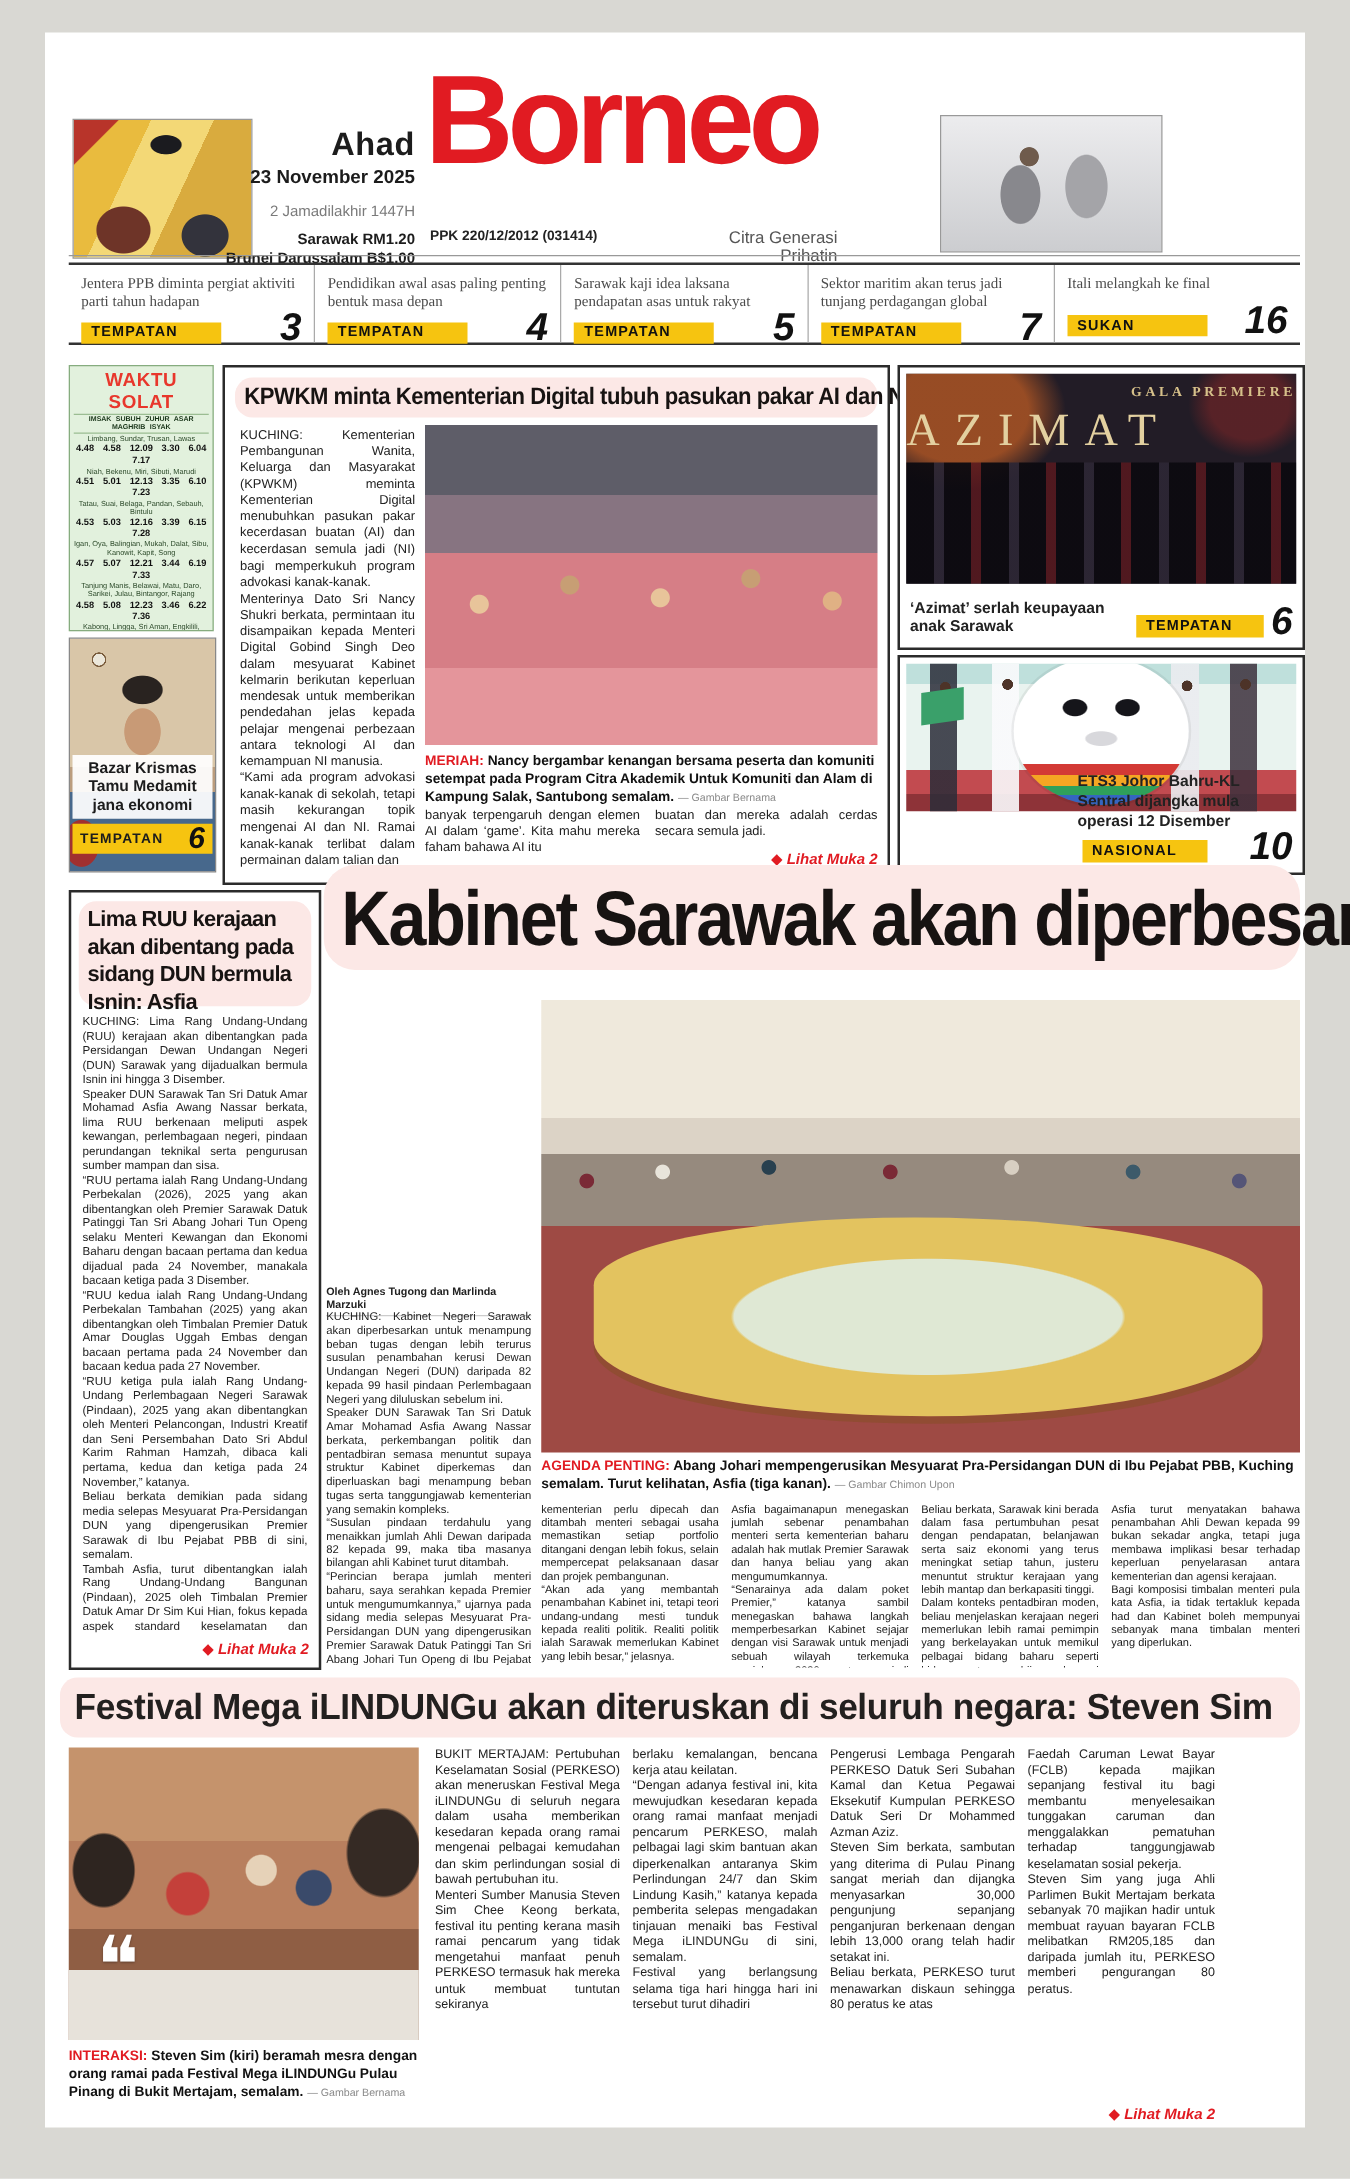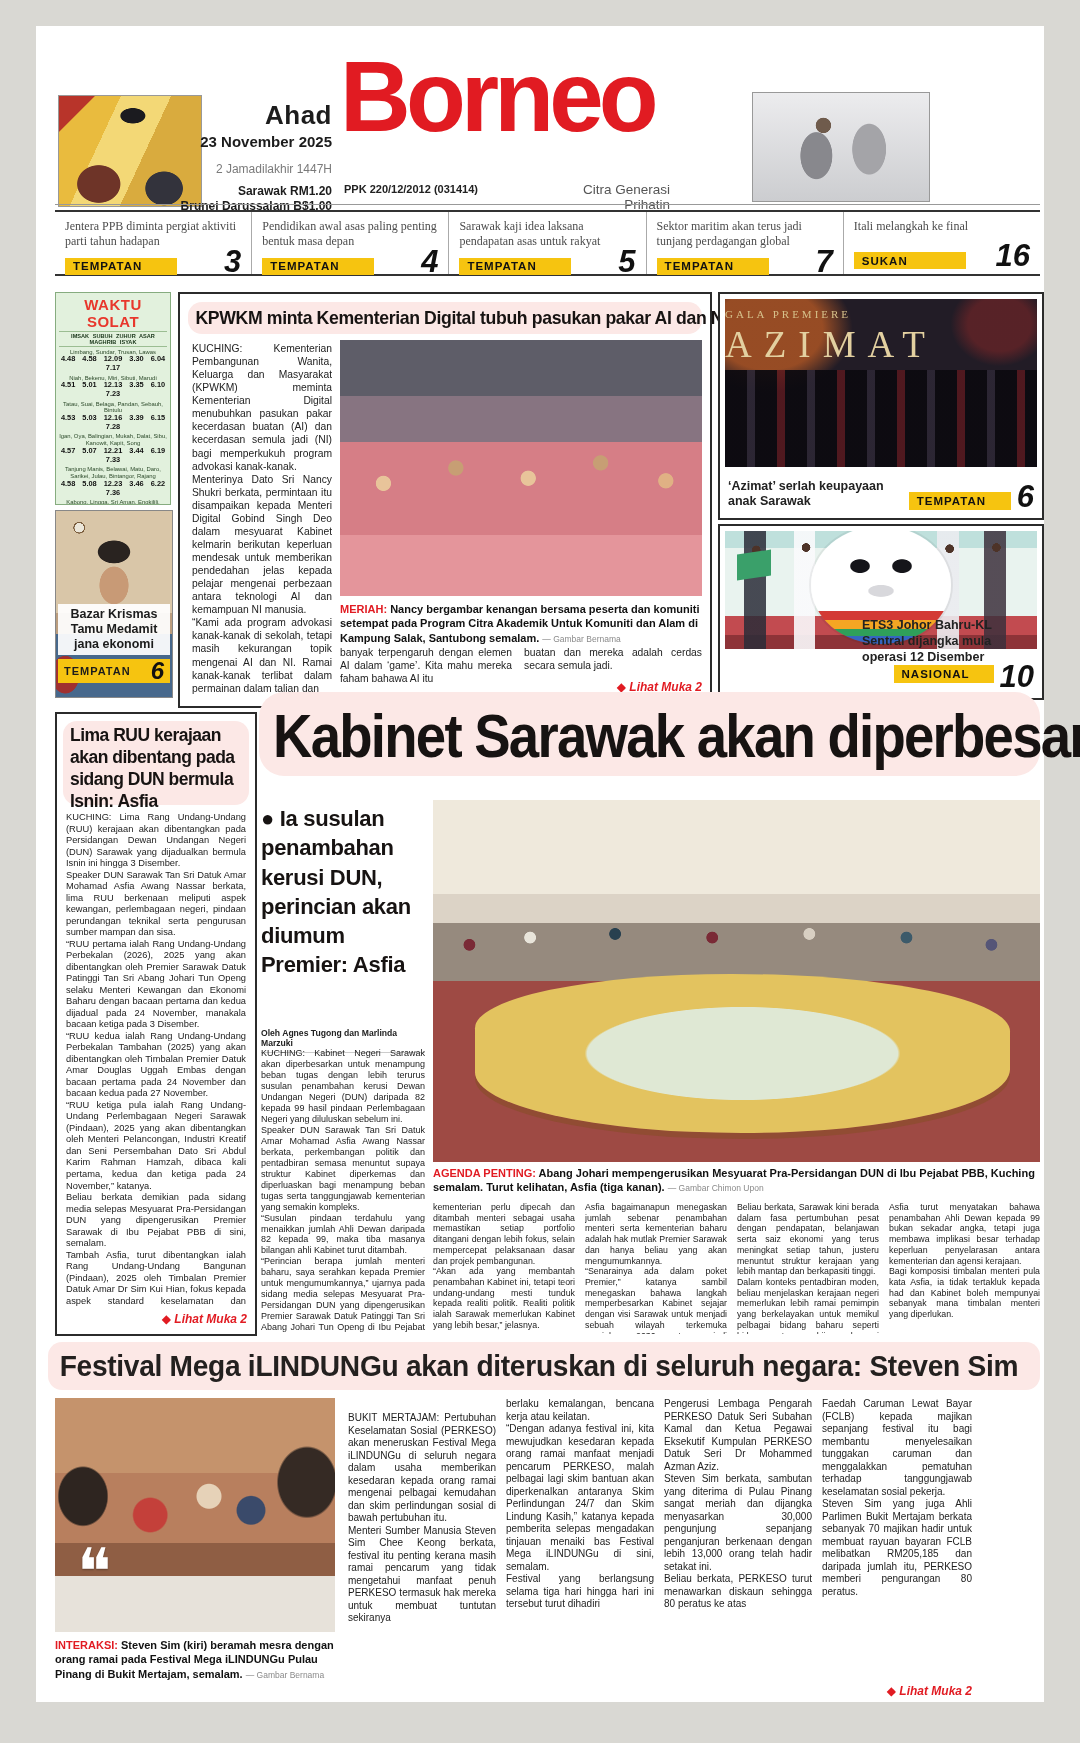--- a/index.html
+++ b/index.html
@@ -74,21 +74,21 @@
     radial-gradient(31px 40px at 50% 40%,#c89a76 0 46%,rgba(0,0,0,0) 48%),
     radial-gradient(30px 40px at 8% 88%,#a03030 0 46%,rgba(0,0,0,0) 48%),
     linear-gradient(rgba(0,0,0,0) 66%,#47688c 66%),
     linear-gradient(#d9c6a8 0 55%,#bb9d7e 55% 100%);}
   .ph-azimat{background:
     radial-gradient(120px 90px at 14% 18%,rgba(190,92,36,.75) 0 45%,rgba(0,0,0,0) 70%),
     radial-gradient(70px 60px at 88% 15%,rgba(140,40,40,.5) 0 45%,rgba(0,0,0,0) 70%),
     #221c26;}
   .az-people{position:absolute;left:0;right:0;bottom:0;height:58%;
     background:repeating-linear-gradient(90deg,rgba(12,10,16,.95) 0 22px,rgba(44,38,52,.95) 22px 30px,rgba(12,10,16,.95) 30px 52px,rgba(88,24,30,.85) 52px 60px);}
-  .az-t1{position:absolute;top:9px;left:0;right:0;text-align:left;color:#d6c08a;font-size:11px;letter-spacing:3px;font-weight:normal;font-family:"Liberation Serif","DejaVu Serif",serif;}
+  .az-t1{position:absolute;top:9px;left:0;right:0;text-align:right;color:#d6c08a;font-size:11px;letter-spacing:3px;font-weight:bold;font-family:"Liberation Serif","DejaVu Serif",serif;}
   .az-t2{position:absolute;top:24px;left:0;right:0;text-align:left;color:#e3d0a0;font-size:37px;letter-spacing:12px;font-family:"Liberation Serif","DejaVu Serif",serif;}
   .ph-ets3{background:
     radial-gradient(9px 9px at 10% 16%,#4d3328 0 46%,rgba(0,0,0,0) 50%),
     radial-gradient(9px 9px at 26% 14%,#4d3328 0 46%,rgba(0,0,0,0) 50%),
     radial-gradient(9px 9px at 72% 15%,#4d3328 0 46%,rgba(0,0,0,0) 50%),
     radial-gradient(9px 9px at 87% 14%,#4d3328 0 46%,rgba(0,0,0,0) 50%),
     linear-gradient(90deg,rgba(0,0,0,0) 0 6%,rgba(42,44,56,.85) 6% 13%,rgba(0,0,0,0) 13% 22%,rgba(250,250,252,.9) 22% 29%,rgba(0,0,0,0) 29% 68%,rgba(235,236,240,.9) 68% 75%,rgba(0,0,0,0) 75% 83%,rgba(60,48,60,.85) 83% 90%,rgba(0,0,0,0) 90%),
     linear-gradient(#bfe0dc 0 14%,#e9f3ef 14% 72%,#c24b50 72% 88%,#8e3338 88% 100%);}
   .ets-flag{position:absolute;left:4%;top:18%;width:34px;height:26px;background:#3aa06a;transform:skewY(-8deg);}
   .ets-mascot{position:absolute;left:50%;top:46%;width:140px;height:118px;transform:translate(-50%,-50%);border-radius:50%;
@@ -256,21 +256,21 @@
     </div>
   </div>
 
   <div class="box" style="left:718px;top:524px;width:322px;height:172px;">
     <div class="photo ph-ets3" style="left:5px;top:5px;right:5px;height:118px;">
       <div class="ets-flag"></div>
       <div class="ets-mascot"></div>
     </div>
     <div class="cap-row abs" style="left:8px;right:8px;bottom:8px;flex-direction:column;">
       <div class="cap-side" style="width:172px;">ETS3 Johor Bahru-KL Sentral dijangka mula operasi 12 Disember</div>
-      <div style="display:flex;align-items:flex-start;">
+      <div style="display:flex;align-items:flex-end;gap:28px;">
         <div class="ylabel" style="width:84px;height:18px;">NASIONAL</div>
         <div class="bignum" style="margin-left:6px;">10</div>
       </div>
     </div>
   </div>
 
   <div class="box" style="left:55px;top:712px;width:198px;height:620px;">
     <div class="pinkbar abs" style="left:6px;top:7px;right:6px;height:84px;">
       <div class="story-head" style="font-size:17.5px;line-height:1.25;letter-spacing:-.5px;padding:4px 7px;">Lima RUU kerajaan akan dibentang pada sidang DUN bermula Isnin: Asfia</div>
     </div>
@@ -282,21 +282,20 @@
 Beliau berkata demikian pada sidang media selepas Mesyuarat Pra-Persidangan DUN yang dipengerusikan Premier Sarawak di Ibu Pejabat PBB di sini, semalam.
 Tambah Asfia, turut dibentangkan ialah Rang Undang-Undang Bangunan (Pindaan), 2025 oleh Timbalan Premier Datuk Amar Dr Sim Kui Hian, fokus kepada aspek standard keselamatan dan keperluan teknikal bangunan.
 “RUU ini berkaitan bangunan hijau. Definisi bangunan hijau meliputi keseluruhan kitaran hidup bangunan, dari perancangan, pembinaan, penggunaan hingga perobohan.</div>
     <div class="lihat abs" style="left:70px;bottom:8px;width:120px;">Lihat Muka 2</div>
   </div>
 
   <div class="pinkbar abs" style="left:259px;top:692px;width:781px;height:84px;border-radius:25px;">
     <div class="story-head" style="font-size:62px;letter-spacing:-2px;white-space:nowrap;padding:8px 0 0 16px;transform:scaleX(.88);transform-origin:left;">Kabinet Sarawak akan diperbesar</div>
   </div>
 
-  <div class="abs" style="left:261px;top:804px;width:164px;font-size:22px;font-weight:bold;line-height:1.33;letter-spacing:-.3px;color:#171312;">● Ia susulan penambahan kerusi DUN, perincian akan diumum Premier: Asfia</div>
   <div class="abs" style="left:261px;top:1028px;width:164px;font-size:8.6px;font-weight:bold;color:#222;border-bottom:1px solid #ccc;padding-bottom:4px;">Oleh Agnes Tugong dan Marlinda Marzuki</div>
   <div class="body-txt" style="position:absolute;left:261px;top:1048px;width:164px;height:284px;font-size:9px;line-height:1.22;">KUCHING: Kabinet Negeri Sarawak akan diperbesarkan untuk menampung beban tugas dengan lebih terurus susulan penambahan kerusi Dewan Undangan Negeri (DUN) daripada 82 kepada 99 hasil pindaan Perlembagaan Negeri yang diluluskan sebelum ini.
 Speaker DUN Sarawak Tan Sri Datuk Amar Mohamad Asfia Awang Nassar berkata, perkembangan politik dan pentadbiran semasa menuntut supaya struktur Kabinet diperkemas dan diperluaskan bagi menampung beban tugas serta tanggungjawab kementerian yang semakin kompleks.
 “Susulan pindaan terdahulu yang menaikkan jumlah Ahli Dewan daripada 82 kepada 99, maka tiba masanya bilangan ahli Kabinet turut ditambah.
 “Perincian berapa jumlah menteri baharu, saya serahkan kepada Premier untuk mengumumkannya,” ujarnya pada sidang media selepas Mesyuarat Pra-Persidangan DUN yang dipengerusikan Premier Sarawak Datuk Patinggi Tan Sri Abang Johari Tun Openg di Ibu Pejabat PBB di sini, semalam.
 Tambah Asfia, tugas kementerian semakin bertambah dengan ada menteri memegang dua atau tiga portfolio, sekali gus menyebabkan sesi penggulungan terlalu panjang.
 Justeru katanya, portfolio</div>
 
   <div class="photo ph-kabinet" style="left:433px;top:800px;width:607px;height:362px;">
     <div class="kb-table"></div>
@@ -321,21 +320,21 @@
 
   <div class="photo ph-festival" style="left:55px;top:1398px;width:280px;height:234px;">
     <div class="fest-quote">❝</div>
   </div>
   <div class="cap abs" style="left:55px;top:1638px;width:282px;">
     <span class="red-label">INTERAKSI:</span>
     <span>Steven Sim (kiri) beramah mesra dengan orang ramai pada Festival Mega iLINDUNGu Pulau Pinang di Bukit Mertajam, semalam.</span>
     <span class="credit">— Gambar Bernama</span>
   </div>
 
-  <div class="body-txt" style="position:absolute;left:348px;top:1398px;width:148px;height:302px;font-size:10px;line-height:1.25;margin-top:14px;">BUKIT MERTAJAM: Pertubuhan Keselamatan Sosial (PERKESO) akan meneruskan Festival Mega iLINDUNGu di seluruh negara dalam usaha memberikan kesedaran kepada orang ramai mengenai pelbagai kemudahan dan skim perlindungan sosial di bawah pertubuhan itu.
+  <div class="body-txt" style="position:absolute;left:348px;top:1398px;width:148px;height:302px;font-size:10px;line-height:1.25;">BUKIT MERTAJAM: Pertubuhan Keselamatan Sosial (PERKESO) akan meneruskan Festival Mega iLINDUNGu di seluruh negara dalam usaha memberikan kesedaran kepada orang ramai mengenai pelbagai kemudahan dan skim perlindungan sosial di bawah pertubuhan itu.
 Menteri Sumber Manusia Steven Sim Chee Keong berkata, festival itu penting kerana masih ramai pencarum yang tidak mengetahui manfaat penuh PERKESO termasuk hak mereka untuk membuat tuntutan sekiranya</div>
   <div class="body-txt" style="position:absolute;left:506px;top:1398px;width:148px;height:302px;font-size:10px;line-height:1.25;">berlaku kemalangan, bencana kerja atau keilatan.
 “Dengan adanya festival ini, kita mewujudkan kesedaran kepada orang ramai manfaat menjadi pencarum PERKESO, malah pelbagai lagi skim bantuan akan diperkenalkan antaranya Skim Perlindungan 24/7 dan Skim Lindung Kasih,” katanya kepada pemberita selepas mengadakan tinjauan menaiki bas Festival Mega iLINDUNGu di sini, semalam.
 Festival yang berlangsung selama tiga hari hingga hari ini tersebut turut dihadiri</div>
   <div class="body-txt" style="position:absolute;left:664px;top:1398px;width:148px;height:302px;font-size:10px;line-height:1.25;">Pengerusi Lembaga Pengarah PERKESO Datuk Seri Subahan Kamal dan Ketua Pegawai Eksekutif Kumpulan PERKESO Datuk Seri Dr Mohammed Azman Aziz.
 Steven Sim berkata, sambutan yang diterima di Pulau Pinang sangat meriah dan dijangka menyasarkan 30,000 pengunjung sepanjang penganjuran berkenaan dengan lebih 13,000 orang telah hadir setakat ini.
 Beliau berkata, PERKESO turut menawarkan diskaun sehingga 80 peratus ke atas</div>
   <div class="body-txt" style="position:absolute;left:822px;top:1398px;width:150px;height:280px;font-size:10px;line-height:1.25;">Faedah Caruman Lewat Bayar (FCLB) kepada majikan sepanjang festival itu bagi membantu menyelesaikan tunggakan caruman dan menggalakkan pematuhan terhadap tanggungjawab keselamatan sosial pekerja.
 Steven Sim yang juga Ahli Parlimen Bukit Mertajam berkata sebanyak 70 majikan hadir untuk membuat rayuan bayaran FCLB melibatkan RM205,185 dan daripada jumlah itu, PERKESO memberi pengurangan 80 peratus.</div>
   <div class="lihat abs" style="left:852px;top:1684px;width:120px;">Lihat Muka 2</div>

